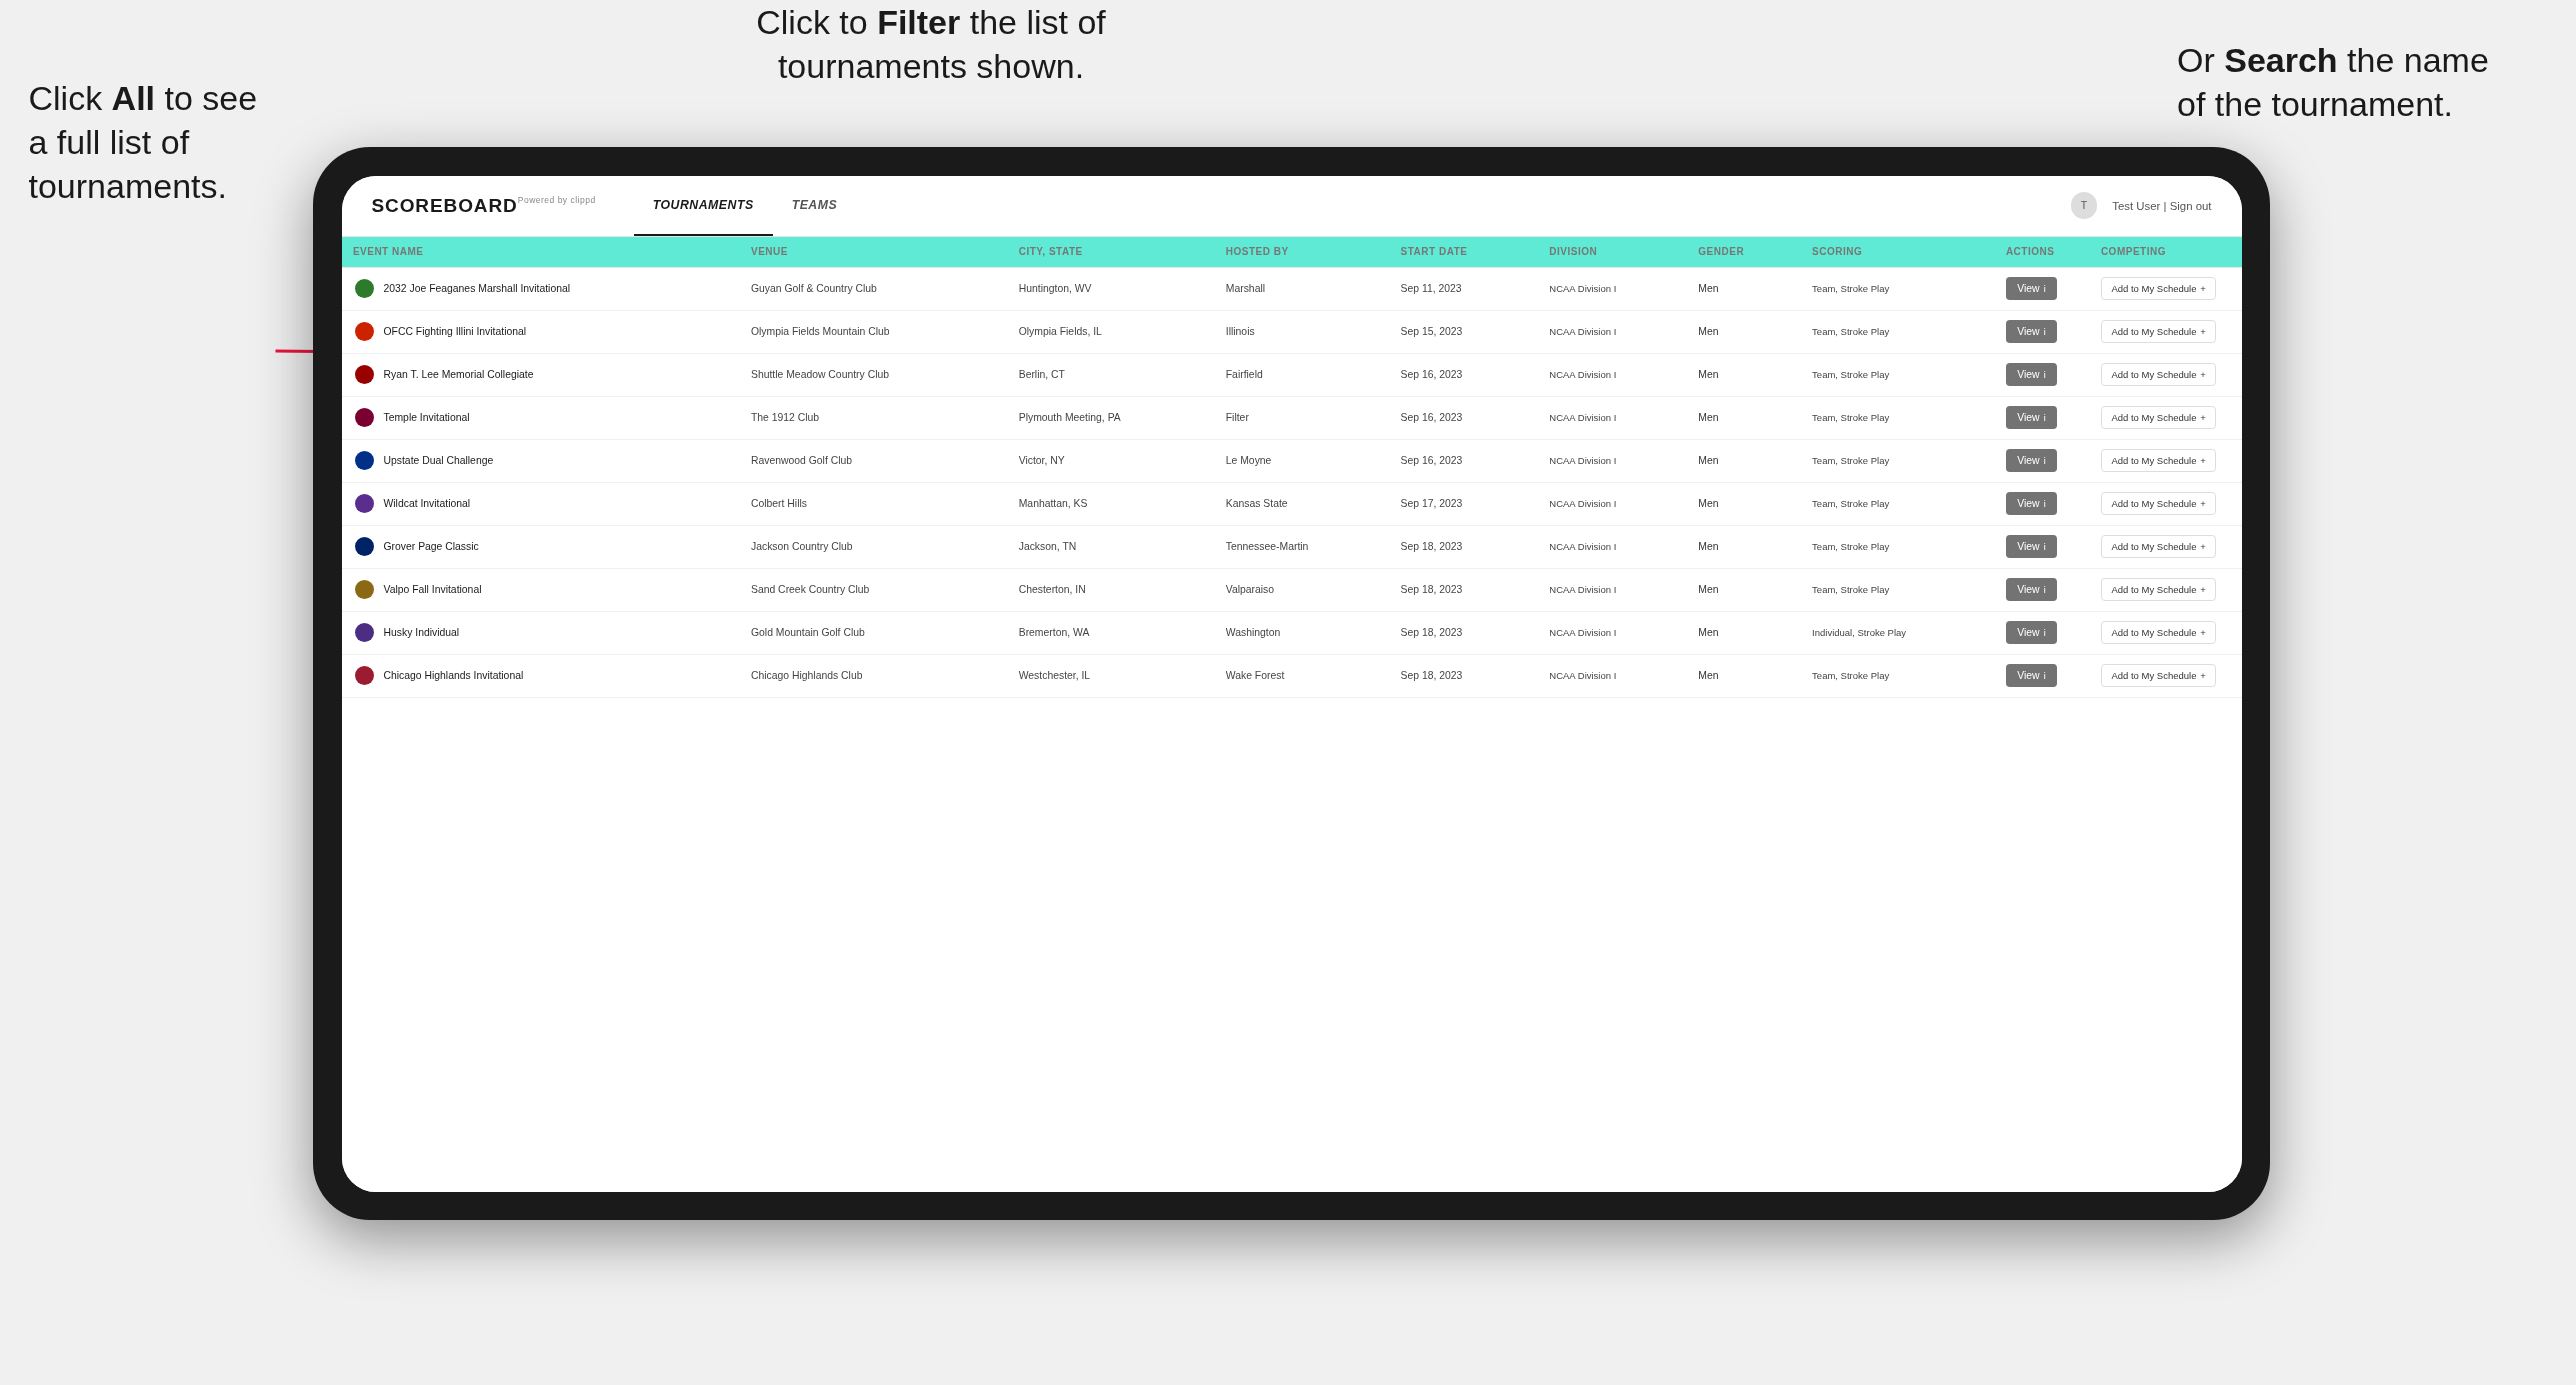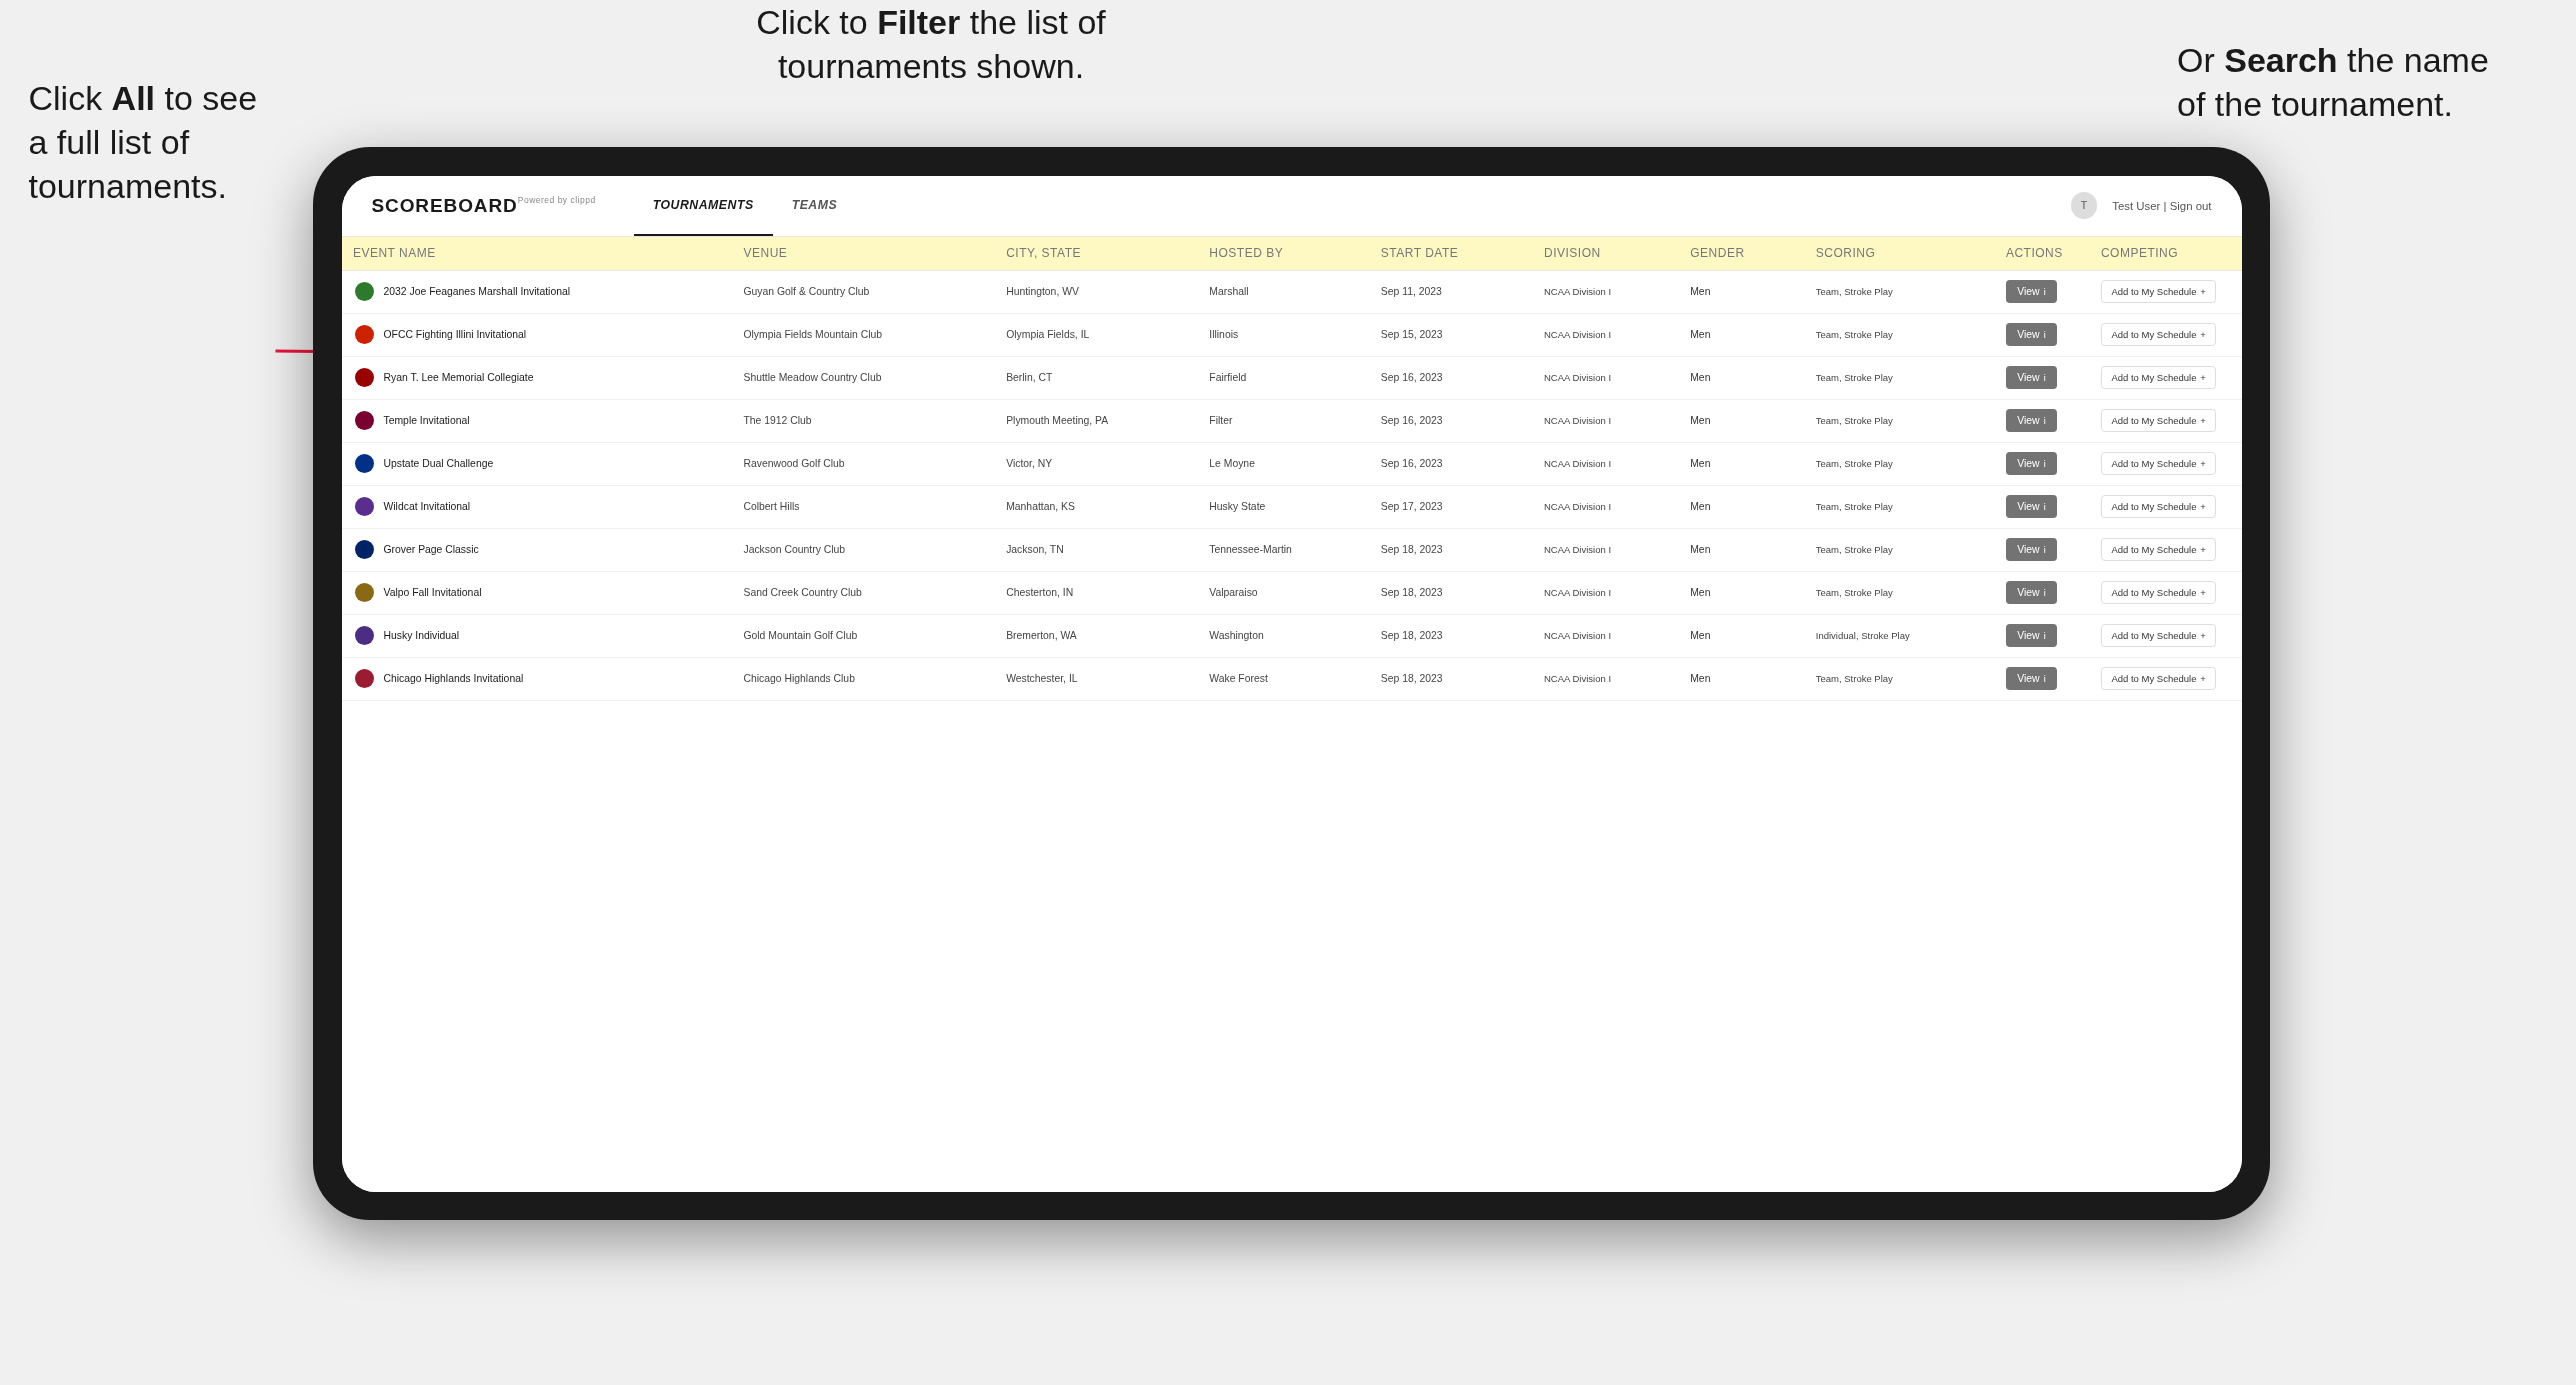--- a/index.html
+++ b/index.html
@@ -203,26 +203,26 @@
 
     table {
       width: 100%;
       border-collapse: collapse;
       font-size: 10.4px;
     }
 
     thead th {
       text-align: left;
       padding: 9.5px 11.4px;
-      font-size: 12px;
-      font-weight: 400;
+      font-size: 10px;
+      font-weight: 700;
       color: #777;
       letter-spacing: 0.5px;
       border-bottom: 0.9px solid #e8e8e8;
-      background: #fef9c3;
+      background: #5eead4;
       position: sticky;
       top: 0;
     }
 
     tbody tr {
       border-bottom: 0.9px solid #f0f0f0;
     }
 
     tbody td {
       padding: 9.5px 11.4px;
@@ -514,21 +514,21 @@
               <td>
     <div class="event-name-cell">
       <div class="team-logo">
         <div class="team-logo-circle logo-purple"></div>
       </div>
       <span class="event-name">Wildcat Invitational</span>
     </div>
               </td>
               <td><span class="venue-text">Colbert Hills</span></td>
               <td><span class="city-text">Manhattan, KS</span></td>
-              <td><span class="hosted-text">Husky State</span></td>
+              <td><span class="hosted-text">Kansas State</span></td>
               <td><span class="date-text">Sep 17, 2023</span></td>
               <td><span class="division-text">NCAA Division I</span></td>
               <td>Men</td>
               <td><span class="scoring-text">Team, Stroke Play</span></td>
               <td>
                 <button class="view-btn">View <span style="font-size:9.5px;">ℹ</span></button>
               </td>
               <td>
                 <button class="add-btn">Add to My Schedule <span>+</span></button>
               </td>

